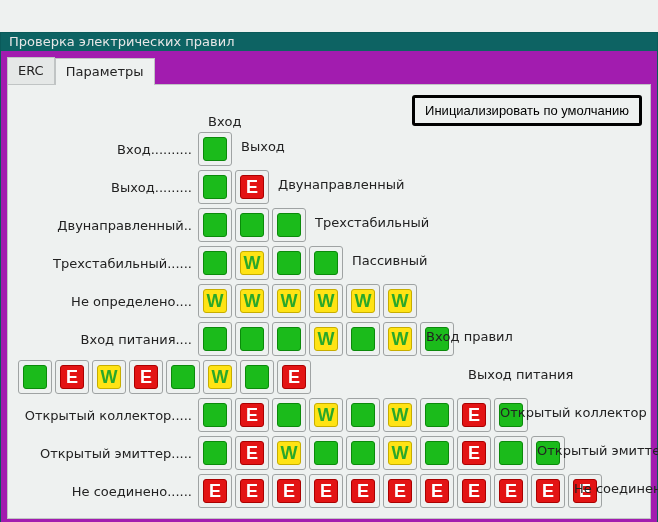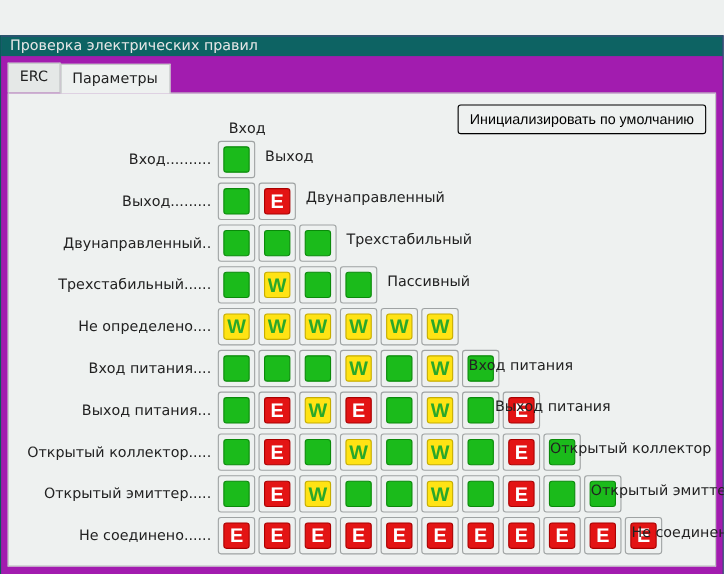--- a/index.html
+++ b/index.html
@@ -6,21 +6,21 @@
   body{background:#eef1f0;font-family:"DejaVu Sans",Arial,sans-serif;font-size:13px;color:#222;}
   .window{width:658px;height:522px;background:#a21caf;border:1px solid #0a5a5a;margin-top:32px;}
   .titlebar{background:#0d6363;color:#e6e6e6;padding:2px 8px;font-size:13px;height:18px;line-height:14px;}
   .content{padding:6px 6px 6px 6px;}
   .tabs{display:flex;border-bottom:1px solid #c0c4c4;height:28px;}
   .tab{padding:5px 10px 4px;border:1px solid #c0c4c4;border-bottom:none;background:#eef1f0;margin-right:0;cursor:pointer;text-align:center;}
   .tab.inactive{background:#e5e8e7;}
   .tab.active{background:#eef1f0;position:relative;top:1px;}
   .panel{border:1px solid #c0c4c4;border-top:none;padding:10px 8px 8px 10px;background:#eef1f0;}
   .toolbar{display:flex;justify-content:flex-end;margin-bottom:4px;}
-  .btn{background:#eef1f0;border:1px solid #000000;border-radius:3px;padding:5px 10px;font-size:13px;cursor:pointer;}
+  .btn{background:#eef1f0;border:3px solid #000000;border-radius:3px;padding:5px 10px;font-size:13px;cursor:pointer;}
   .matrix{position:relative;}
   .mrow{display:flex;align-items:center;height:38px;}
   .rowlabel{width:180px;text-align:right;padding-right:6px;white-space:nowrap;}
   .cells{display:flex;}
   .cellbtn{width:34px;height:34px;border:1px solid #9fa3a3;border-radius:3px;background:#eef1f0;margin-right:3px;display:flex;align-items:center;justify-content:center;cursor:pointer;}
   .cellbtn:last-child{margin-right:0;}
   .sq{width:24px;height:24px;border-radius:3px;display:flex;align-items:center;justify-content:center;font-weight:bold;font-size:18px;font-family:Arial,sans-serif;}
   .sq.G{background:#1bbb1b;border:1px solid #0a8a0a;}
   .sq.W{background:#ffe314;border:1px solid #c7ad00;color:#2aa82a;}
   .sq.E{background:#e31414;border:1px solid #a00;color:#fff;}
@@ -112,21 +112,21 @@
                 <div class="sq W">W</div>
               </div>
               <div class="cellbtn">
                 <div class="sq W">W</div>
               </div>
               <div class="cellbtn">
                 <div class="sq W">W</div>
               </div>
             </div>
           </div>
-          <div class="toplabel" style="left: 408px; top: 199px;">Вход питания</div>
+          <div class="toplabel" style="left: 408px; top: 199px;">Вход правил</div>
           <div class="mrow">
             <div class="rowlabel">Вход питания....</div>
             <div class="cells">
               <div class="cellbtn">
                 <div class="sq G"></div>
               </div>
               <div class="cellbtn">
                 <div class="sq G"></div>
               </div>
               <div class="cellbtn">
@@ -139,23 +139,22 @@
                 <div class="sq G"></div>
               </div>
               <div class="cellbtn">
                 <div class="sq W">W</div>
               </div>
               <div class="cellbtn">
                 <div class="sq G"></div>
               </div>
             </div>
           </div>
-          <div class="toplabel" style="left: 432px; top: 237px;">Выход питания</div>
-          <div class="mrow">
-            <div class="rowlabel">Выход питания...</div>
+          <div class="toplabel" style="left: 450px; top: 237px;">Выход питания</div>
+          <div class="mrow">
             <div class="cells">
               <div class="cellbtn">
                 <div class="sq G"></div>
               </div>
               <div class="cellbtn">
                 <div class="sq E">E</div>
               </div>
               <div class="cellbtn">
                 <div class="sq W">W</div>
               </div>

